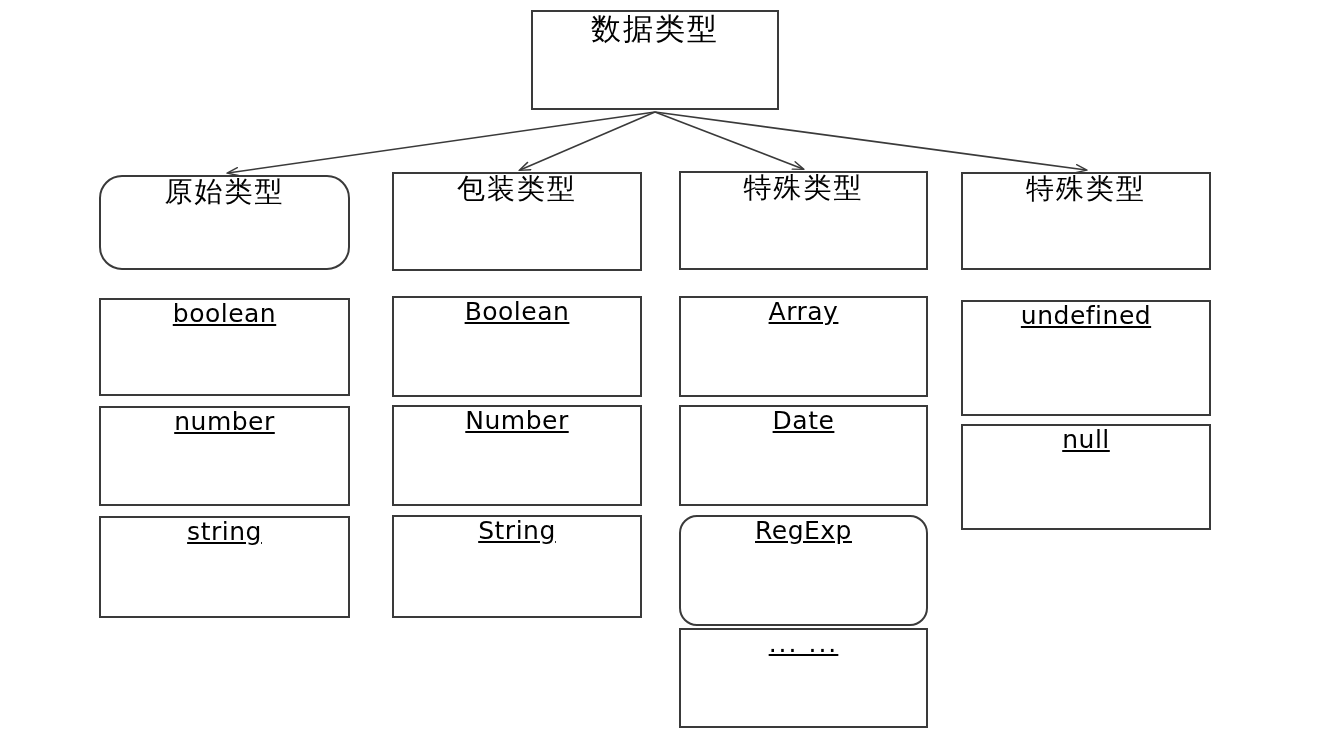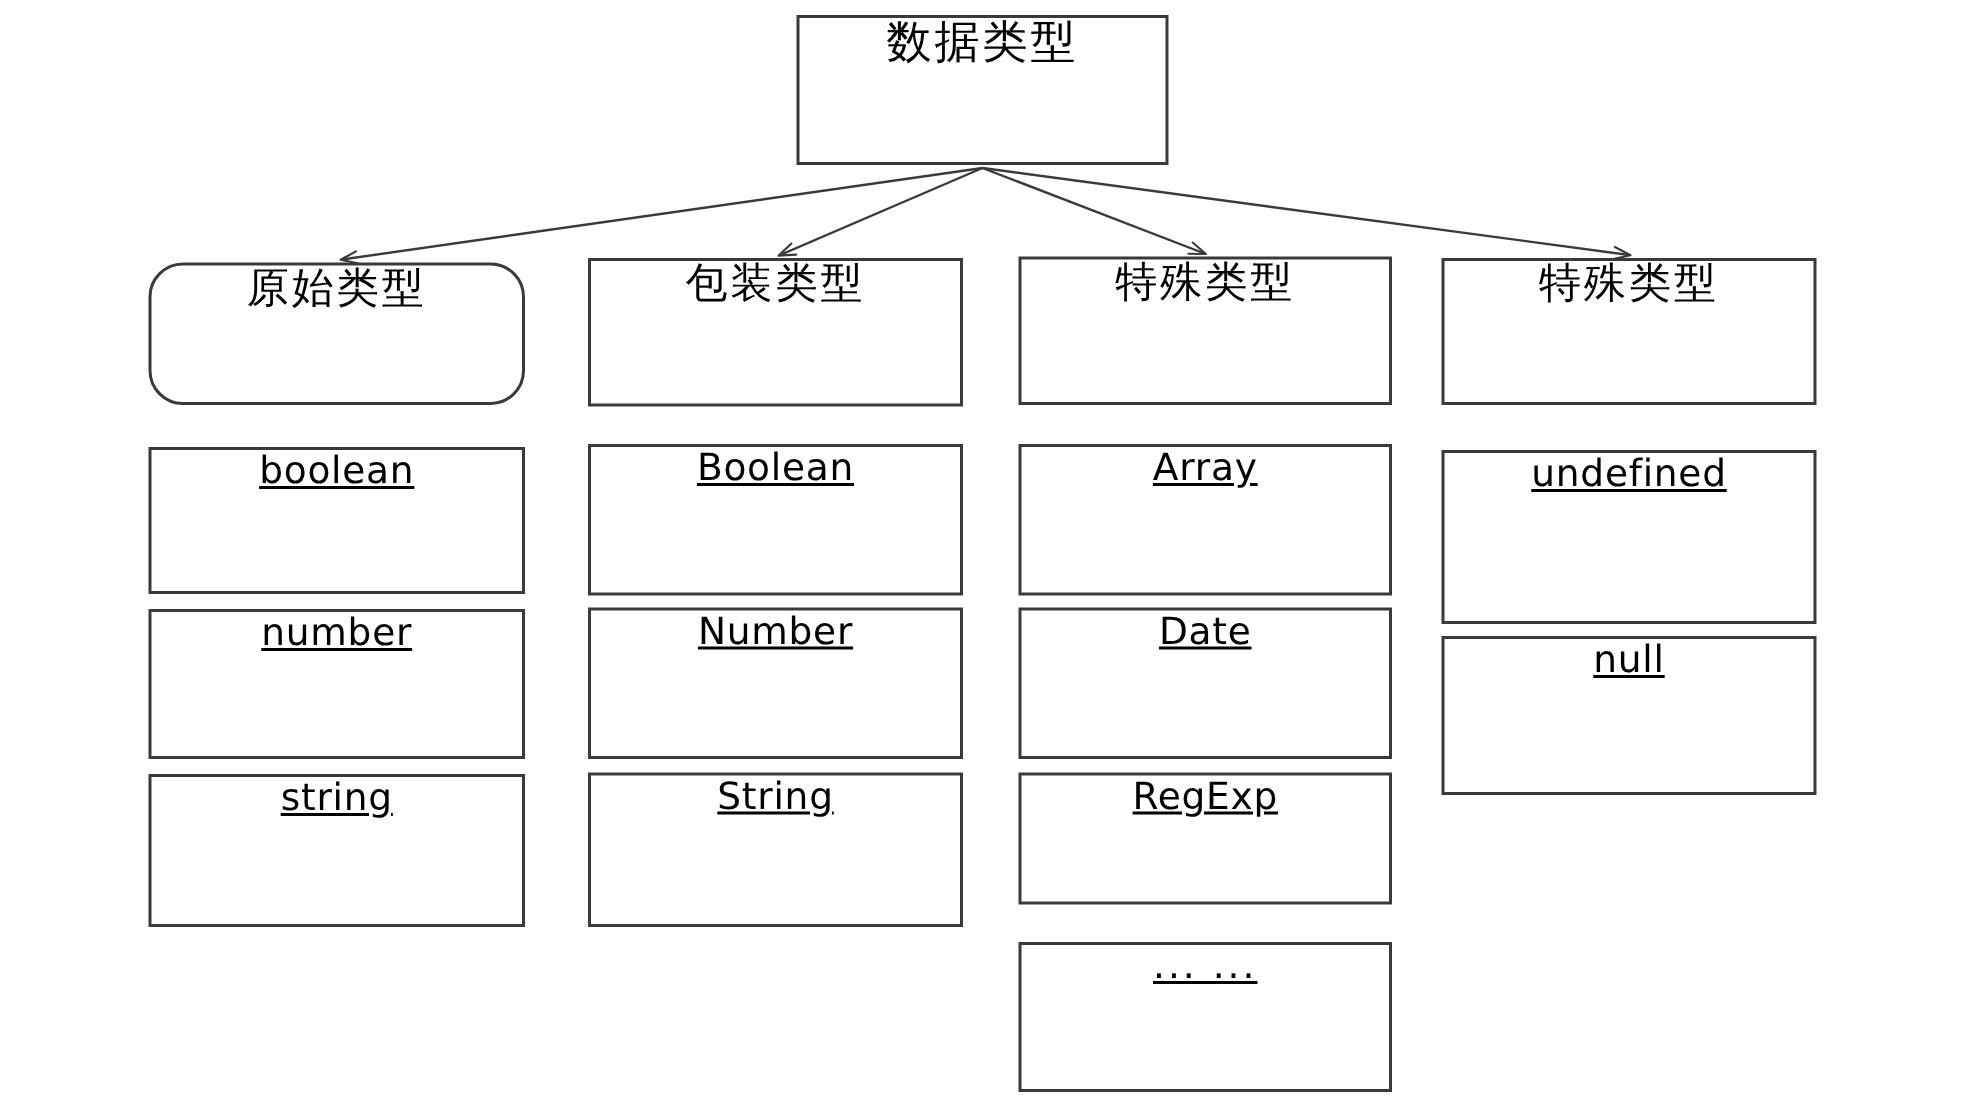--- a/index.html
+++ b/index.html
@@ -116,21 +116,21 @@
   <div class="node leaf" style="left: 392px; top: 515px; width: 250px; height: 103px;">
     <span class="node-label">String</span>
   </div>
 
   <div class="node leaf" style="left: 679px; top: 296px; width: 249px; height: 101px;">
     <span class="node-label">Array</span>
   </div>
   <div class="node leaf" style="left: 679px; top: 405px; width: 249px; height: 101px;">
     <span class="node-label">Date</span>
   </div>
-  <div class="node leaf" style="left: 679px; top: 515px; width: 249px; height: 88px;">
+  <div class="node leaf" style="left: 679px; top: 515px; width: 249px; height: 111px; border-radius: 18px;">
     <span class="node-label">RegExp</span>
   </div>
   <div class="node leaf ellipsis" style="left: 679px; top: 628px; width: 249px; height: 100px;">
     <span class="node-label">... ...</span>
   </div>
 
   <div class="node leaf" style="left: 961px; top: 300px; width: 250px; height: 116px;">
     <span class="node-label">undefined</span>
   </div>
   <div class="node leaf" style="left: 961px; top: 424px; width: 250px; height: 106px;">

